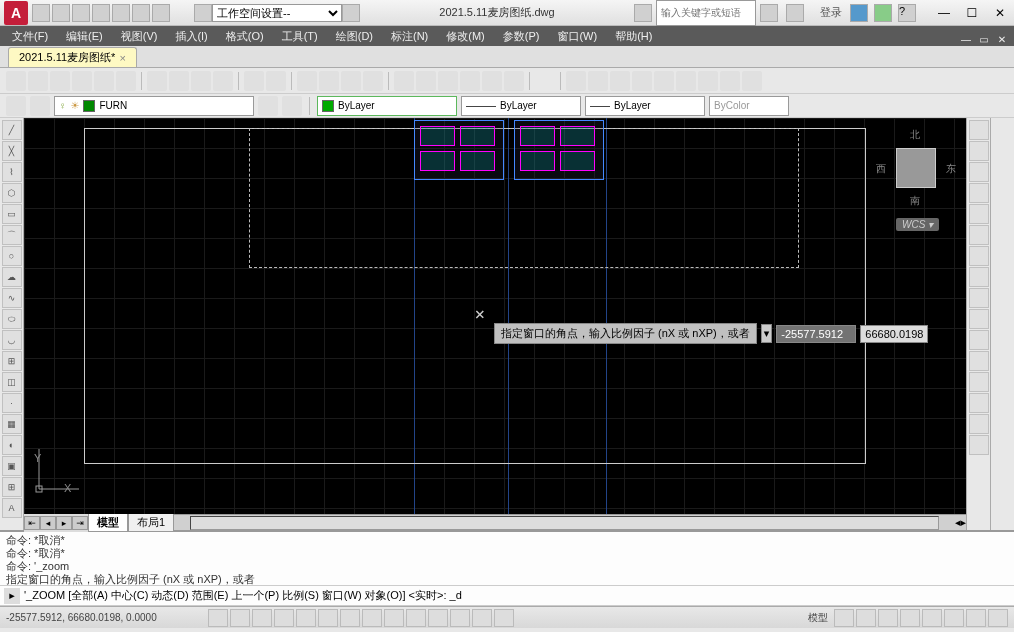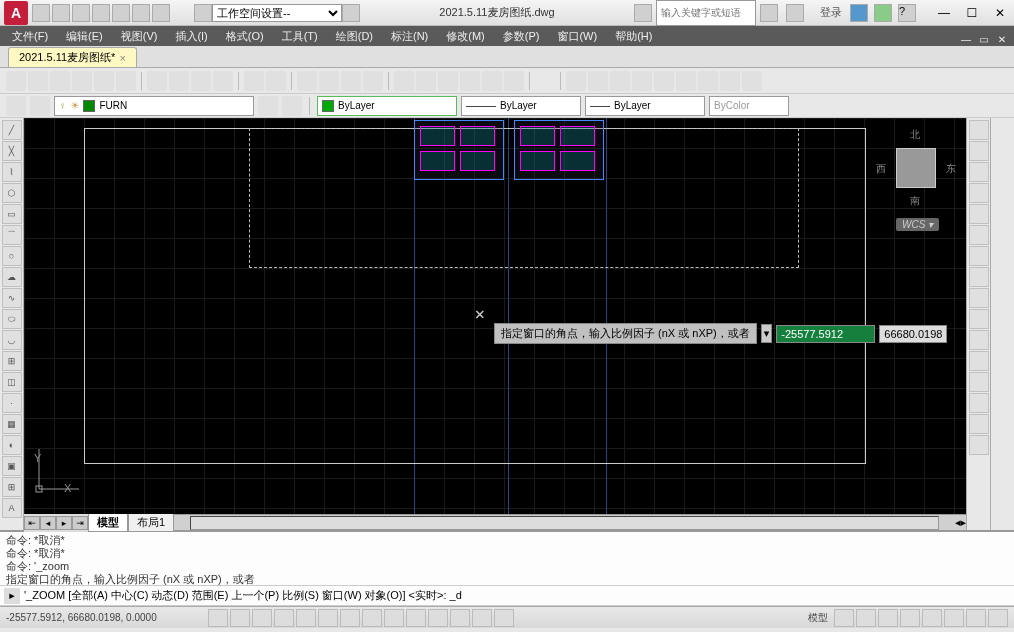--- a/index.html
+++ b/index.html
@@ -68,21 +68,21 @@
 .ucs { position: absolute; left: 10px; bottom: 20px; color: #888; font-size: 11px;}
 .ucs .y { position: absolute; bottom: 30px; left: 0;}
 .ucs .x { position: absolute; bottom: 0; left: 30px;}
 .ucs svg { position: absolute; bottom:0; left:0;}
 
 .cross { position: absolute; left: 450px; top: 185px; color: #ccc; font-size: 20px; transform: rotate(45deg);}
 
 .dyn-input { position: absolute; left: 470px; top: 205px; display: flex; align-items: center; gap: 4px; }
 .dyn-input .prompt { background: #c0c0c0; color: #000; padding: 2px 6px; font-size: 11px; border:1px solid #888;}
 .dyn-input input { height: 18px; font-size: 11px; padding: 0 4px; border: 1px solid #888; }
-.dyn-input input.sel { background: #15803d; color: #fff; width: 99px; }
+.dyn-input input.sel { background: #737373; color: #fff; width: 80px; }
 .dyn-input input.norm { background: #ddd; width: 68px; }
 
 .scroll-h { height: 16px; background: #d0d0d0; display: flex; align-items: center; border-top:1px solid #999;}
 .tabs-model { display: flex; align-items: center; background:#ddd;}
 .tabs-model .nav-btn { width: 16px; height: 14px; background: #ccc; border: 1px solid #999; font-size:9px; display:flex; align-items:center; justify-content:center;}
 .tabs-model .tab { padding: 1px 8px; font-size: 11px; border: 1px solid #999; background: #f0f0f0; }
 .tabs-model .tab.active { background: #fff; font-weight: bold; }
 .scroll-track { flex: 1; background: #ddd; height: 14px; margin: 0 16px; border: 1px inset #999;}
 
 .cmdline-area { background: #f8f8f8; border-top: 2px solid #999; }

